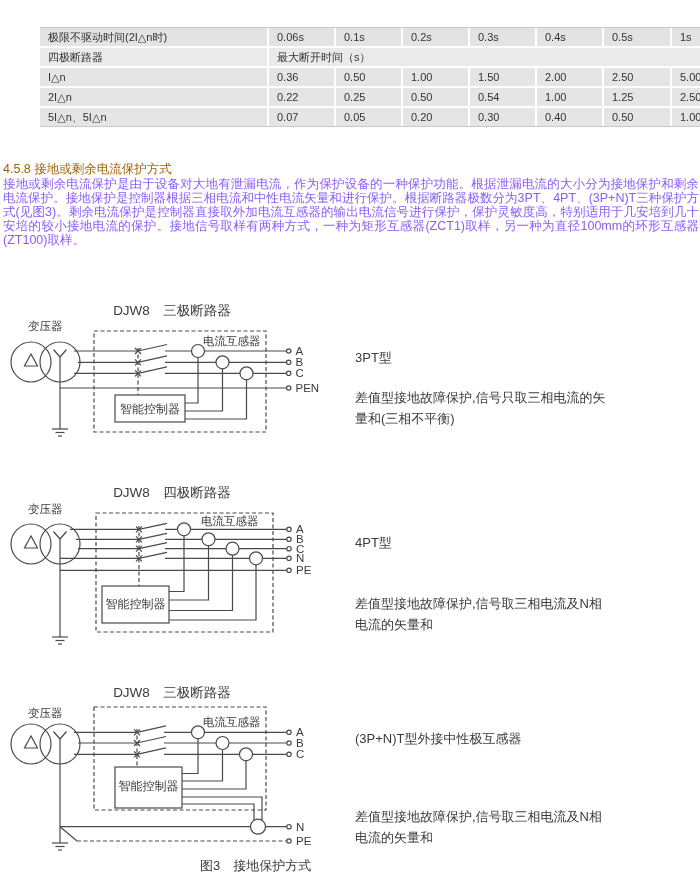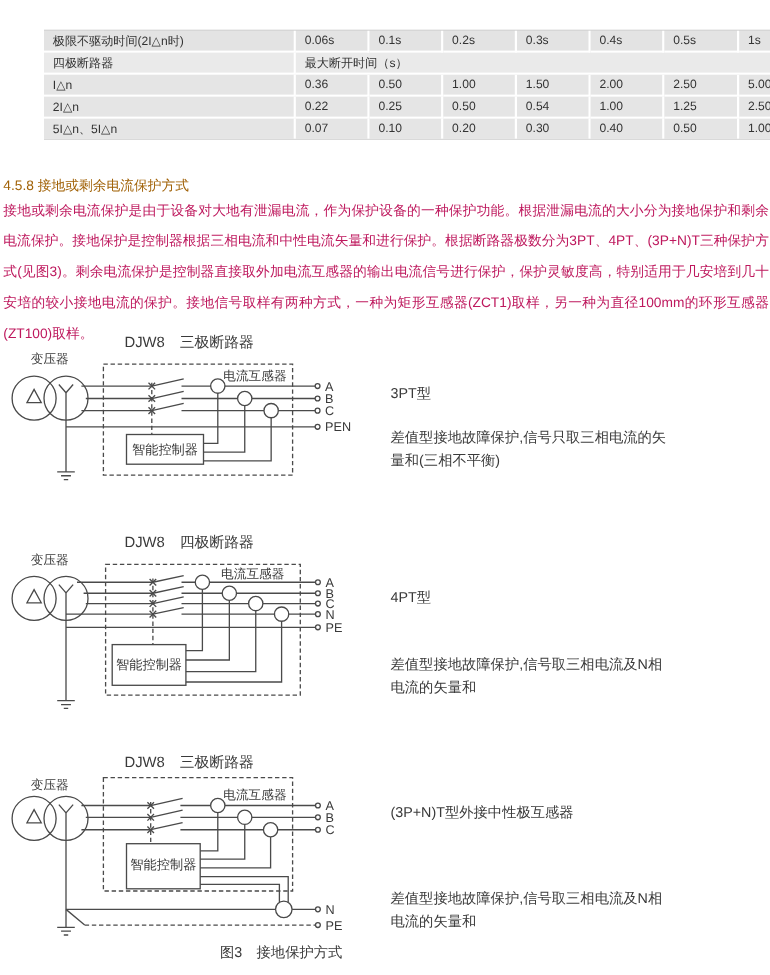--- a/index.html
+++ b/index.html
@@ -17,21 +17,21 @@
     height:18px;font-size:11px;color:#333;padding:0 0 0 8px;vertical-align:middle;
     border-right:2px solid #fff;border-bottom:2px solid #fff;white-space:nowrap;overflow:hidden;
   }
   table.spec tr td:last-child{border-right:none;}
   table.spec tr:last-child td{border-bottom:none;}
   tr.hdr1 td{background:#e3e3e3;}
   tr.hdr2 td{background:#eaeaea;}
   tr.data td{background:#e5e5e5;}
   
   .sec-heading{left:3px;top:161px;font-size:12.5px;color:#a16207;}
-  .sec-body{left:3px;top:177px;width:696px;font-size:12.5px;line-height:28px;color:#be185d;text-align:justify;}
+  .sec-body{left:3px;top:177px;width:696px;font-size:12.5px;line-height:14px;color:#8b5cf6;text-align:justify;}
   
   svg.dg{position:absolute;left:0;}
   svg.dg line,svg.dg path,svg.dg rect,svg.dg circle,svg.dg polyline{stroke:#4a4a4a;fill:none;stroke-width:1.2;}
   svg.dg .dash{stroke-dasharray:4 2.5;}
   svg.dg .wfill{fill:#ffffff;}
   svg.dg text{stroke:none;fill:#3a3a3a;font-family:"Liberation Sans","DejaVu Sans",sans-serif;}
   svg.dg text.t-title{font-size:13.5px;}
   svg.dg text.t-label{font-size:11.5px;}
   svg.dg text.t-ctrl{font-size:12px;}
   svg.dg text.t-term{font-size:11.5px;}
@@ -90,21 +90,21 @@
         <td>0.25</td>
         <td>0.50</td>
         <td>0.54</td>
         <td>1.00</td>
         <td>1.25</td>
         <td>2.50</td>
       </tr>
       <tr class="data">
         <td>5I△n、5I△n</td>
         <td>0.07</td>
-        <td>0.10</td>
+        <td>0.05</td>
         <td>0.20</td>
         <td>0.30</td>
         <td>0.40</td>
         <td>0.50</td>
         <td>1.00</td>
       </tr>
     </tbody>
       </table>
   </div>
 

